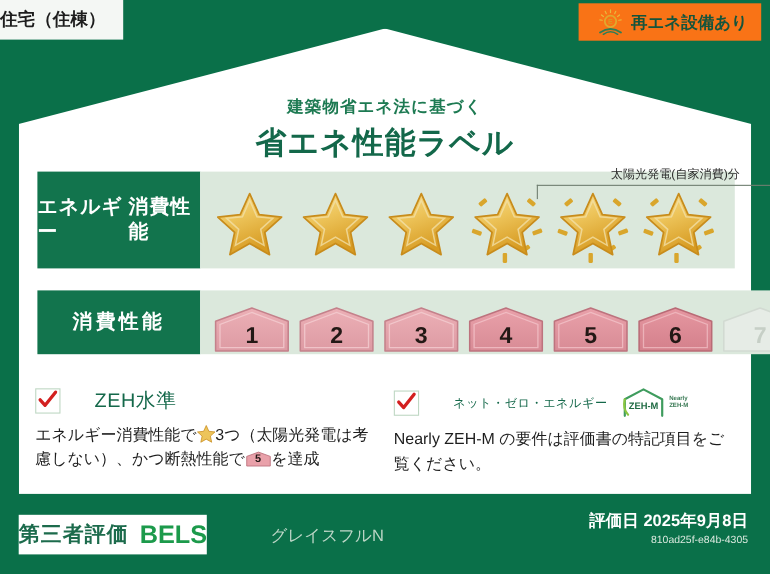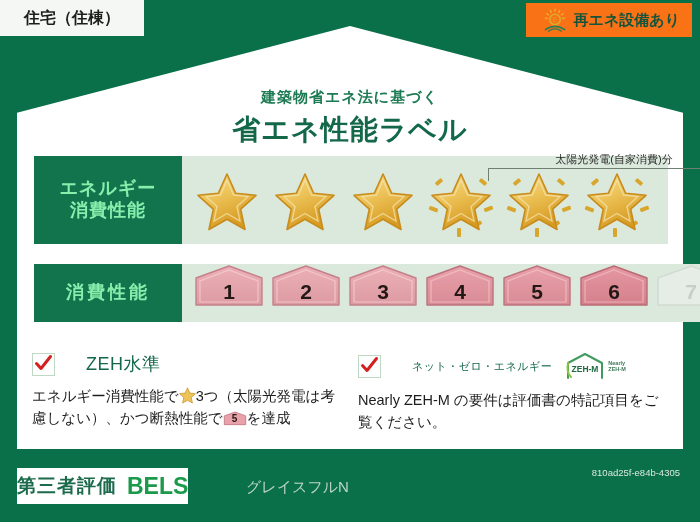--- a/index.html
+++ b/index.html
@@ -5,22 +5,22 @@
   html,body{margin:0;padding:0;}
   body{
     width:700px;height:522px;overflow:hidden;
     background:#0a7049;
     font-family:"Liberation Sans","DejaVu Sans",sans-serif;
     position:relative;
     -webkit-font-smoothing:antialiased;
   }
   
   #top-left-tag{
-    position:absolute;left:0;top:0;width:144px;height:36px;
-    background:#f4f7f4;display:flex;align-items:center;justify-content:center;
+    position:absolute;left:0;top:0;width:112px;height:36px;
+    background:#f4f7f4;display:flex;align-items:center;
     z-index:6;
   }
   #top-left-tag .txt{
     font-size:16px;font-weight:bold;color:#1d1d1d;letter-spacing:0px;
   }
   #top-right-tag{
     position:absolute;right:8px;top:3px;height:34px;
     background:#f97316;display:flex;align-items:center;gap:6px;
     padding:0 12px 0 16px;z-index:6;
   }
@@ -38,27 +38,27 @@
   #title-wrap{position:absolute;left:0;right:0;top:88px;text-align:center;z-index:4;}
   #subtitle{font-size:15px;font-weight:bold;color:#1d7a52;letter-spacing:1px;}
   #maintitle{font-size:28px;font-weight:bold;color:#13684a;letter-spacing:1px;margin-top:4px;}
 
   
   .row{position:absolute;left:34px;width:634px;display:flex;z-index:4;}
   #row-energy{top:156px;height:88px;}
   #row-insul{top:264px;height:58px;}
 
   .row-label{
-    background:#12744d;color:#86efac;font-weight:bold;
-    display:flex;flex-direction:column;align-items:center;justify-content:center;
+    background:#12744d;color:#ffffff;font-weight:bold;
+    display:flex;flex-direction:row;align-items:center;justify-content:center;
     flex:0 0 148px;line-height:1.22;font-size:18px;letter-spacing:1px;
   }
   #row-insul .row-label{font-size:18px;letter-spacing:3px;}
   .row-body{
-    flex:1;background:#dbe8dc;display:flex;align-items:flex-start;position:relative;
+    flex:1;background:#dbe8dc;display:flex;align-items:flex-end;position:relative;
   }
   #row-energy .row-body{padding-left:6px;}
   #row-insul .row-body{padding-left:10px;}
 
   
   .stars{display:flex;align-items:center;gap:0px;margin-top:6px;}
   .star-cell{width:78px;height:80px;position:relative;}
   .star{
     position:absolute;left:50%;top:50%;transform:translate(-50%,-50%);
     width:62px;height:62px;
@@ -389,15 +389,19 @@
   <div class="info-body">Nearly ZEH-M の要件は評価書の特記項目をご覧ください。</div>
 </div>
 
 <div id="bottom">
   <div id="bels-box">
     <span class="jp">第三者評価</span>
     <span class="bels">BELS</span>
   </div>
   <div id="proj-name">グレイスフルN</div>
   <div id="eval-wrap">
+    <div id="eval-date">
+      <span>評価日</span>
+      <span>2025年9月8日</span>
+    </div>
     <div id="eval-id">810ad25f-e84b-4305</div>
   </div>
 </div>
 
 </body></html>

